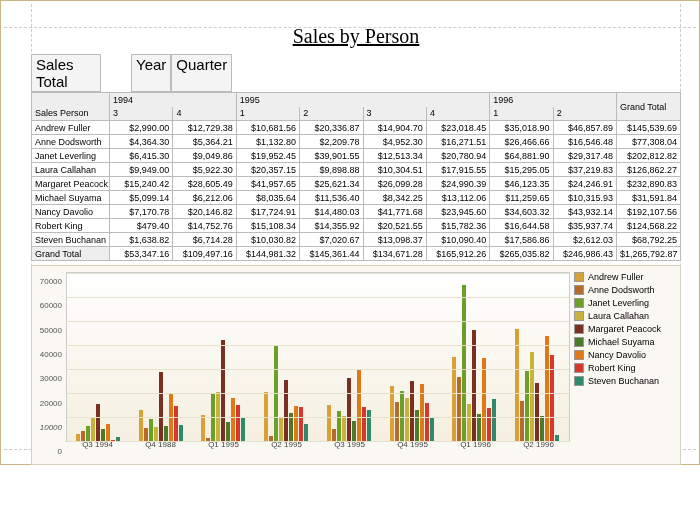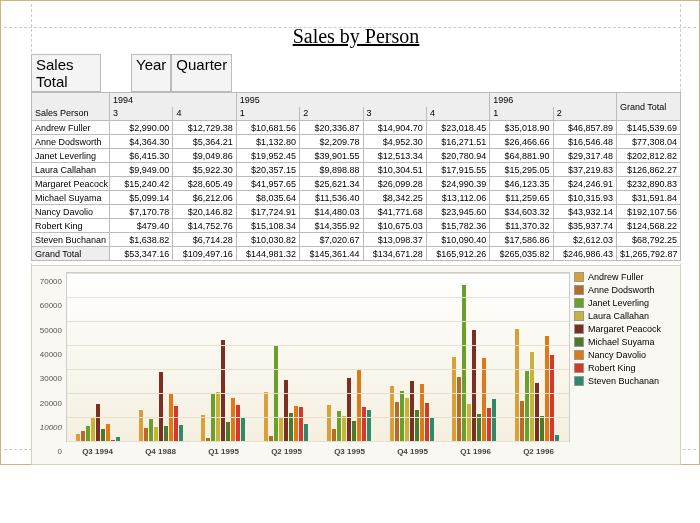--- a/index.html
+++ b/index.html
@@ -92,23 +92,22 @@
     flex:1;
     display:flex;
     align-items:flex-end;
     justify-content:center;
     gap:1px;
     padding: 0 3px;
     border-right: 1px dashed rgba(0,0,0,0);
   }
   .bar { width: 4px; }
   .x-labels {
-    position:absolute; left:0; right:0; bottom: 8px;
+    position:absolute; left:0; right:0; bottom: 15px;
     display:flex;
-    font-weight:bold;
   }
   .x-labels div { flex:1; text-align:center; font-size:8px; color:#444; }
 
   .legend {
     width: 110px;
     padding: 6px 4px;
     font-size: 9px;
   }
   .legend .row { display:flex; align-items:center; gap:4px; margin-bottom:3px; }
   .legend .sw { width:10px; height:10px; border:1px solid #999; }
@@ -248,23 +247,23 @@
             <td class="num">$34,603.32</td>
             <td class="num">$43,932.14</td>
             <td class="num">$192,107.56</td>
           </tr>
           <tr>
             <td class="name">Robert King</td>
             <td class="num">$479.40</td>
             <td class="num">$14,752.76</td>
             <td class="num">$15,108.34</td>
             <td class="num">$14,355.92</td>
-            <td class="num">$10,675.03</td>
+            <td class="num">$20,521.55</td>
             <td class="num">$15,782.36</td>
-            <td class="num">$11,370.32</td>
+            <td class="num">$16,644.58</td>
             <td class="num">$35,937.74</td>
             <td class="num">$124,568.22</td>
           </tr>
           <tr>
             <td class="name">Steven Buchanan</td>
             <td class="num">$1,638.82</td>
             <td class="num">$6,714.28</td>
             <td class="num">$10,030.82</td>
             <td class="num">$7,020.67</td>
             <td class="num">$13,098.37</td>

